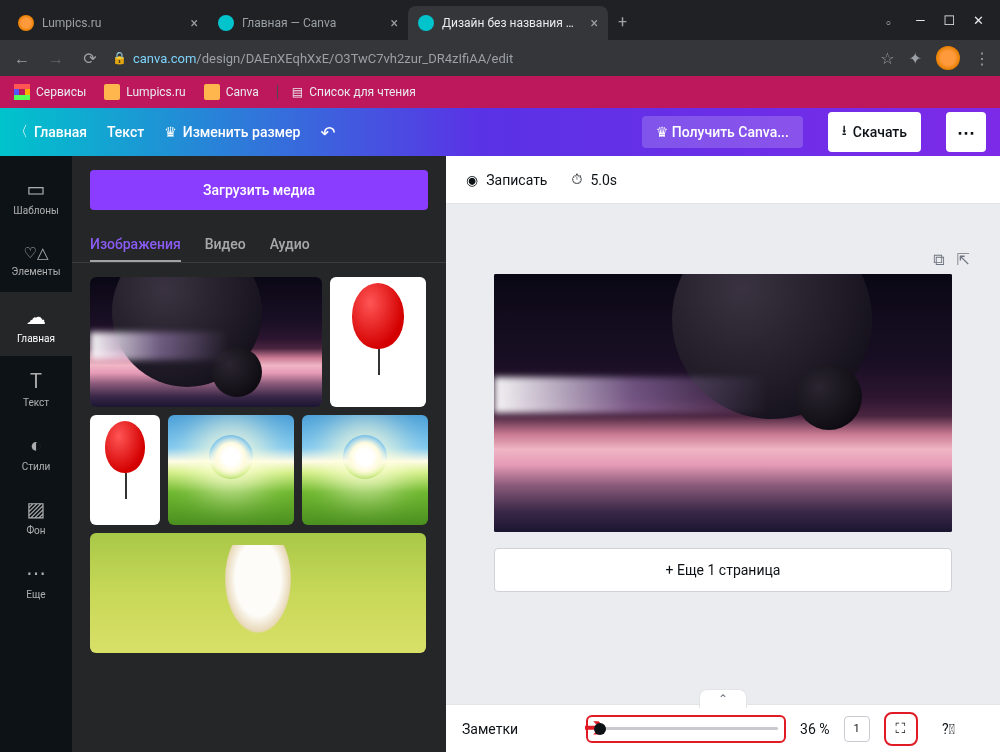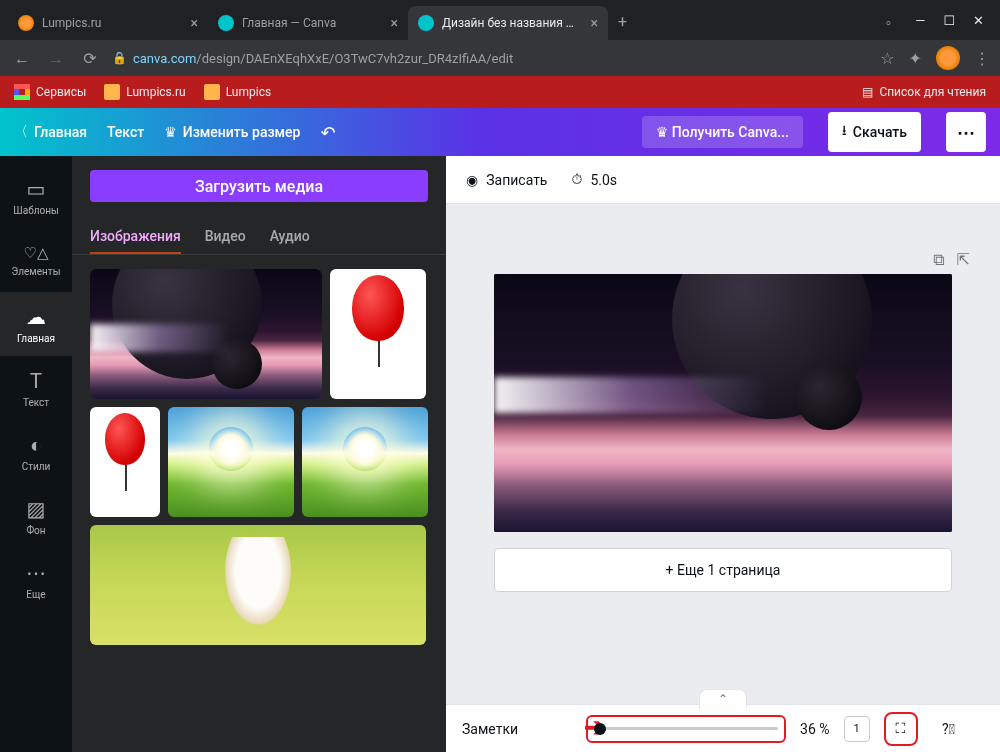--- a/index.html
+++ b/index.html
@@ -14,45 +14,45 @@
 .newtab{color:#9aa0a6;padding:6px 10px;cursor:pointer;font-size:16px}
 .winctrls{display:flex;gap:18px;padding:0 16px 8px;color:#e8eaed}
 .winctrls span{cursor:pointer;font-size:13px}
 .addrbar{height:36px;background:#35363a;display:flex;align-items:center;padding:0 10px;gap:10px}
 .navbtn{color:#9aa0a6;font-size:16px;cursor:pointer;width:24px;text-align:center}
 .url{flex:1;display:flex;align-items:center;gap:6px;color:#9aa0a6;font-size:13px}
 .url .lock{font-size:12px}
 .url .domain{color:#7dd3fc}
 .addr-icons{display:flex;gap:14px;align-items:center;color:#9aa0a6}
 .addr-icons .avatar{width:24px;height:24px;border-radius:50%;background:radial-gradient(circle,#ff9a3c 40%,#e67e00 70%)}
-.bookbar{height:32px;background:#b91c1c;display:flex;align-items:center;padding:0 14px;gap:36px;font-size:12px;color:#e8eaed;justify-content:space-between}
+.bookbar{height:32px;background:#be185d;display:flex;align-items:center;padding:0 14px;gap:18px;font-size:12px;color:#e8eaed;}
 .bookbar .left{display:flex;gap:18px;align-items:center}
 .bm{display:flex;align-items:center;gap:6px;cursor:pointer}
 .bm .ico{width:16px;height:16px}
 .readlist{display:flex;align-items:center;gap:6px;color:#e8eaed;cursor:pointer;border-left:1px solid #4a4b4e;padding-left:14px}
 .canva-header{height:48px;display:flex;align-items:center;padding:0 14px;gap:14px;background:linear-gradient(90deg,#00c4cc 0%,#5a32e6 48%,#7d2ae8 100%);color:#fff;font-size:14px}
 .ch-left{display:flex;align-items:center;gap:20px}
 .ch-btn{display:flex;align-items:center;gap:6px;cursor:pointer;font-weight:500}
 .ch-right{display:flex;align-items:center;gap:25px;margin-left:auto}
 .ch-pill{background:rgba(255,255,255,.18);padding:8px 14px;border-radius:4px;cursor:pointer;font-weight:500}
 .ch-download{background:#fff;color:#0d1216;padding:8px 14px;border-radius:4px;display:flex;align-items:center;gap:6px;cursor:pointer;font-weight:500}
 .ch-more{width:40px;height:40px;background:#fff;color:#0d1216;border-radius:4px;display:flex;align-items:center;justify-content:center;cursor:pointer;font-size:18px;font-weight:700}
 .workspace{display:flex;height:596px}
 .sidenav{width:72px;background:#0d1216;display:flex;flex-direction:column;align-items:center;padding-top:8px}
 .sn-item{width:72px;height:64px;display:flex;flex-direction:column;align-items:center;justify-content:center;gap:4px;color:rgba(255,255,255,.65);font-size:10px;cursor:pointer}
 .sn-item.active{background:#252627;color:#fff}
 .sn-item .ico{font-size:20px}
 .mediapanel{width:374px;background:#252627;display:flex;flex-direction:column;position:relative}
 .mp-top{padding:14px 18px;display:flex;flex-direction:column;gap:10px}
-.mp-btn{height:32px;border-radius:4px;display:flex;align-items:center;justify-content:center;font-size:16px;font-weight:500;cursor:pointer}
+.mp-btn{height:40px;border-radius:4px;display:flex;align-items:center;justify-content:center;font-size:14px;font-weight:500;cursor:pointer}
 .mp-upload{background:#8b3dff;color:#fff}
 .mp-record{background:#3a3b3d;color:#fff}
 .mp-tabs{display:flex;gap:24px;padding:4px 18px 0;border-bottom:1px solid rgba(255,255,255,.1)}
 .mp-tab{color:rgba(255,255,255,.6);font-size:14px;padding:8px 0;cursor:pointer;font-weight:500}
-.mp-tab.active{color:#f0abfc;border-bottom:2px solid #c2410c}
+.mp-tab.active{color:#8b5cf6;border-bottom:2px solid #a3a3a3}
 .mp-grid{padding:14px 18px;display:flex;flex-wrap:wrap;gap:8px;overflow:hidden}
 .thumb{border-radius:6px;background:#3a3b3d;overflow:hidden}
 .collapse{position:absolute;right:-12px;top:50%;width:14px;height:72px;background:#252627;border-radius:0 8px 8px 0;display:flex;align-items:center;justify-content:center;color:rgba(255,255,255,.6);cursor:pointer;font-size:10px}
 .canvas-area{flex:1;background:#ebecf0;display:flex;flex-direction:column;position:relative}
 .canvas-toolbar{height:48px;background:#fff;border-bottom:1px solid #e3e4e8;display:flex;align-items:center;padding:0 20px;gap:24px;font-size:14px;color:#0d1216}
 .ct-item{display:flex;align-items:center;gap:8px;cursor:pointer}
 .canvas-scroll{flex:1;overflow:auto;position:relative;padding:30px 20px 20px}
 .page-actions{position:absolute;top:46px;right:30px;display:flex;gap:12px;color:#6f7580}
 .page-actions span{cursor:pointer;font-size:16px}
 .design-page{width:458px;height:258px;margin:40px auto 16px;background:#000;position:relative;overflow:hidden;border-radius:2px}
@@ -128,21 +128,21 @@
     <div class="bm">
         <span class="grid-ico"></span>
         <span>Сервисы</span>
       </div>
     <div class="bm">
         <span class="ico" style="background:#ffb74d;border-radius:2px"></span>
         <span>Lumpics.ru</span>
       </div>
     <div class="bm">
         <span class="ico" style="background:#ffb74d;border-radius:2px"></span>
-        <span>Lumpics</span>
+        <span>Canva</span>
       </div>
   </div>
   <div class="readlist">
       <span>▤</span>
       <span>Список для чтения</span>
     </div>
 </div>
 
 <div class="canva-header">
   <div class="ch-left">

